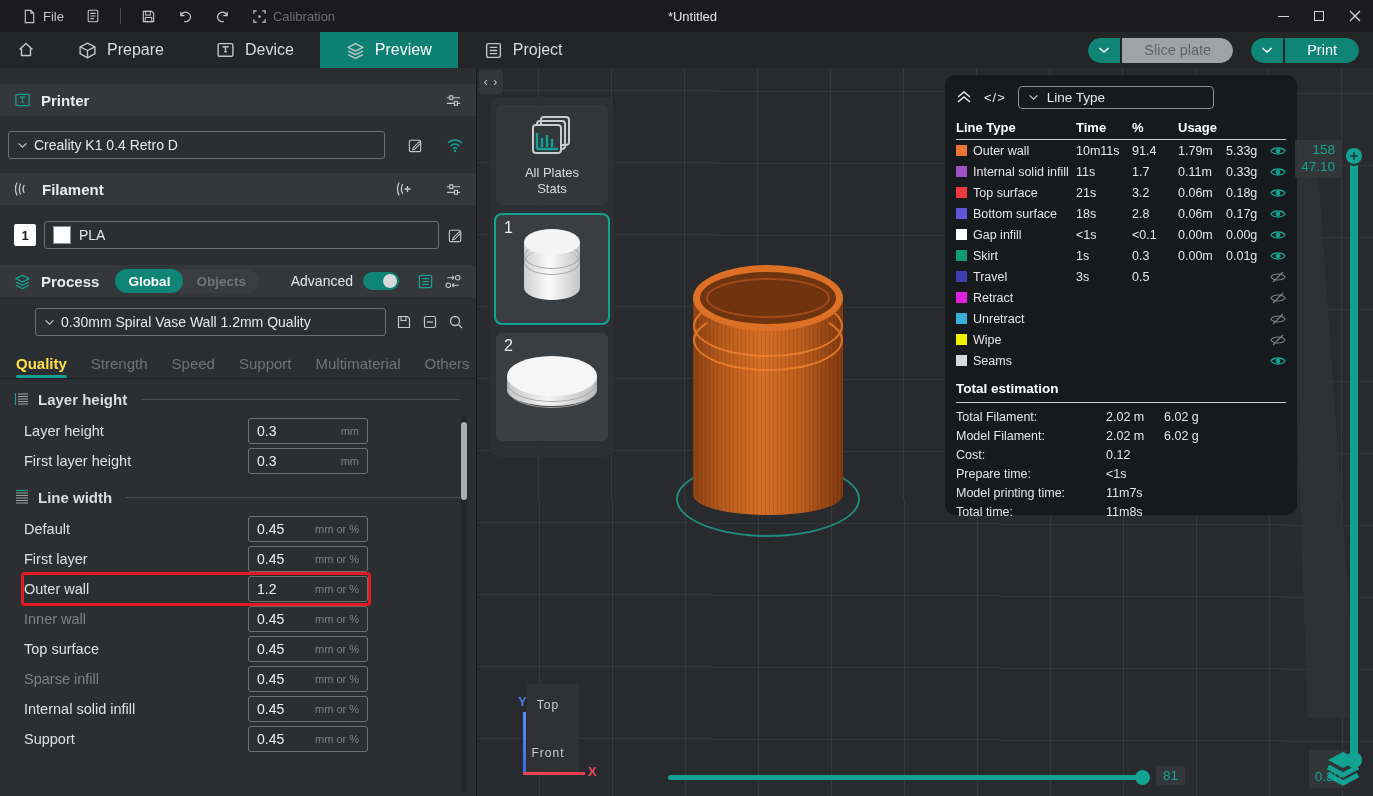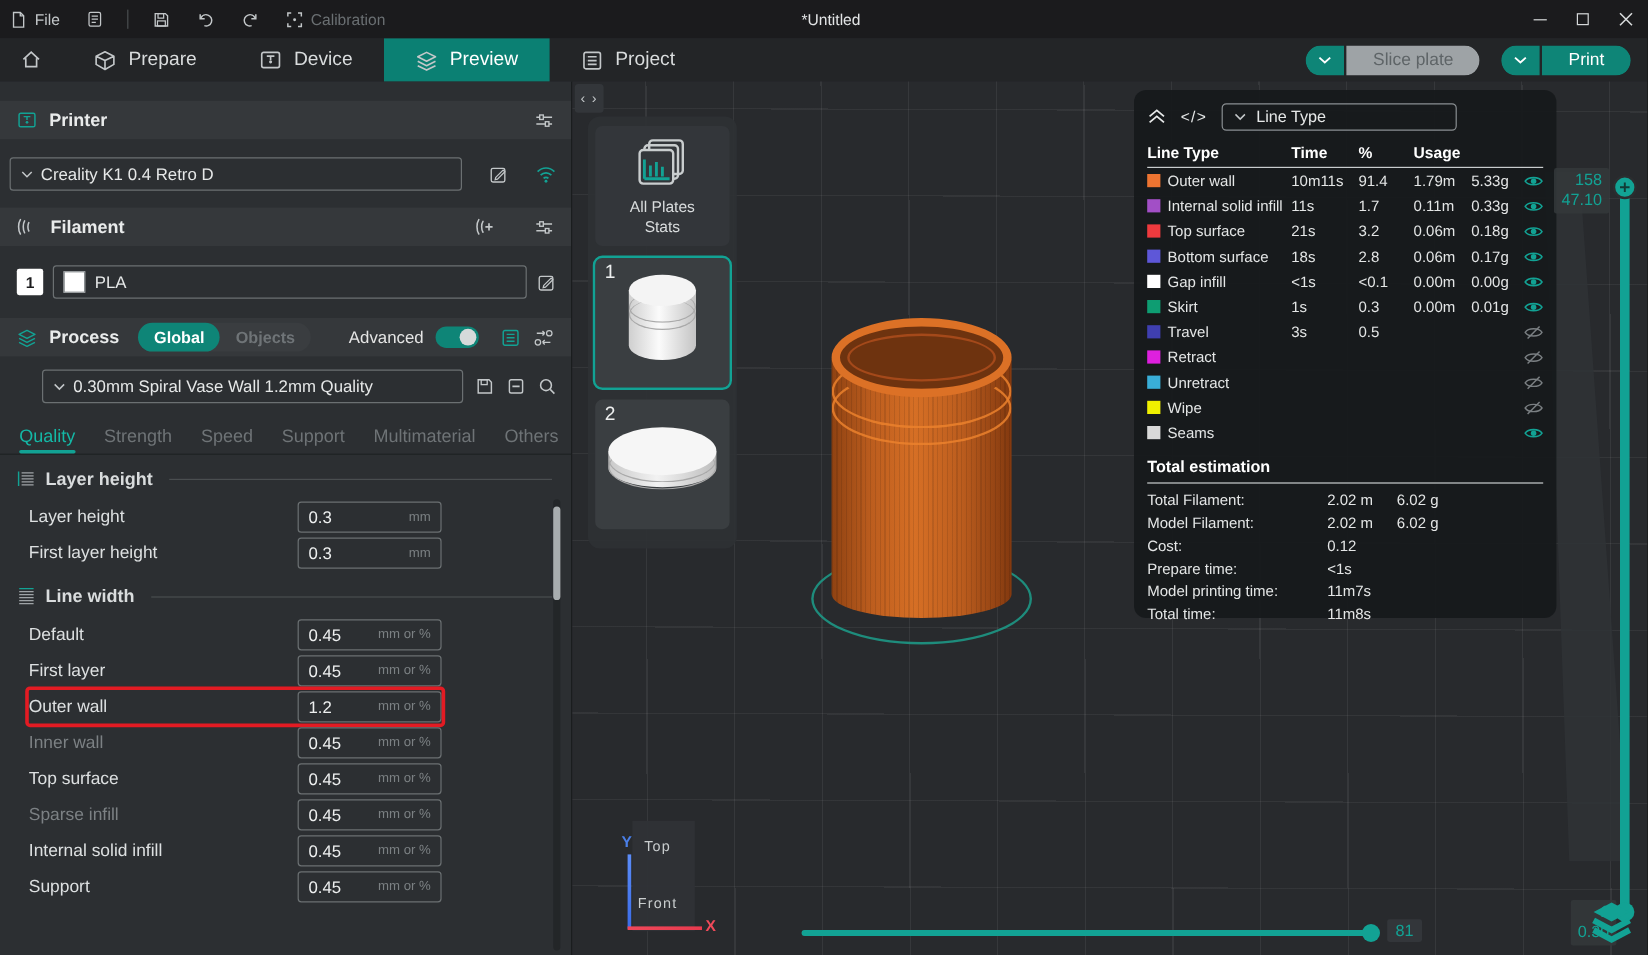--- a/index.html
+++ b/index.html
@@ -4,21 +4,21 @@
 <style>
   * { box-sizing: border-box; margin: 0; padding: 0; }
   html,body { background:#111; }
   .app{ position:relative; width:1373px; height:796px; overflow:hidden;
         font-family:"Liberation Sans",sans-serif; background:#282A2D; color:#E6E8E8;
         -webkit-font-smoothing:antialiased; }
 
   
   .titlebar{ position:absolute; left:0; top:0; width:100%; height:32px; background:#1B1B1D;
              display:flex; align-items:center; }
-  .tb-left{ display:flex; align-items:center; gap:6px; color:#C3C7C9; }
+  .tb-left{ display:flex; align-items:center; gap:6px; padding-left:14px; color:#C3C7C9; }
   .tb-item{ display:flex; align-items:center; gap:6px; padding:0 8px; height:32px; cursor:default; font-size:13px; }
   .tb-divider{ width:1px; height:16px; background:#4A4E50; margin:0 6px; }
   .tb-dim{ color:#6A6F72; }
   .tb-title{ position:absolute; left:12px; right:0; text-align:center; font-size:13px; color:#E2E4E5; pointer-events:none; }
   .win-btns{ margin-left:auto; display:flex; height:32px; }
   .win-btn{ width:36px; height:32px; display:flex; align-items:center; justify-content:center; color:#D6D9DA; }
   .glyph-min{ width:11px; height:1px; background:#D6D9DA; }
   .glyph-max{ width:10px; height:10px; border:1px solid #D6D9DA; }
 
   
@@ -52,21 +52,21 @@
   .fil-swatch{ width:18px; height:18px; background:#FFFFFF; border:1px solid #8a8f92; }
   .pill-toggle{ background:#3A3D40; border-radius:13px; display:flex; align-items:center; height:24px;text-align:center; }
   .pill-seg{ padding:0 13px; height:24px; display:flex; align-items:center; font-size:13.5px; border-radius:13px; color:#6F7477; }
   .pill-seg.on{ background:#0E8577; color:#fff; }
   .adv-label{ font-size:14px; color:#e5e5e5; font-weight:normal; }
   .toggle{ width:36px; height:18px; background:#0E8577; border-radius:9px; position:relative; }
   .toggle .knob{ position:absolute; right:2px; top:2px; width:14px; height:14px; border-radius:50%; background:#D6DADA; }
 
   .stabs{ display:flex; align-items:flex-end; gap:24px; padding:0 0 0 16px; height:28px; }
   .stab{ font-size:15px; color:#6E7376; padding-bottom:6px; position:relative; }
-  .stab.active{ color:#14b8a6; font-weight:normal; }
+  .stab.active{ color:#fde047; font-weight:bold; }
   .stab.active::after{ content:""; position:absolute; left:0; right:0; bottom:0; height:3px; background:#12A294; border-radius:2px; }
 
   .sechead2{ display:flex; align-items:center; gap:8px; margin:0 16px 0 14px; height:18px; }
   .sechead2 .t{ font-size:15px; font-weight:bold; color:#D9DCDD; }
   .sechead2 .line{ flex:1; height:1px; background:#4A4E50; margin-left:6px; }
 
   .srow{ margin-left:24px; width:344px; height:30px; display:flex; align-items:center; position:relative; }
   .srow .lbl{ flex:1; font-size:14.5px; color:#DDE0E1; }
   .srow.dim .lbl{ color:#7C8184; }
   .srow .inp{ width:120px; height:26px; border:1px solid #6B7072; border-radius:3px; display:flex; align-items:center;

